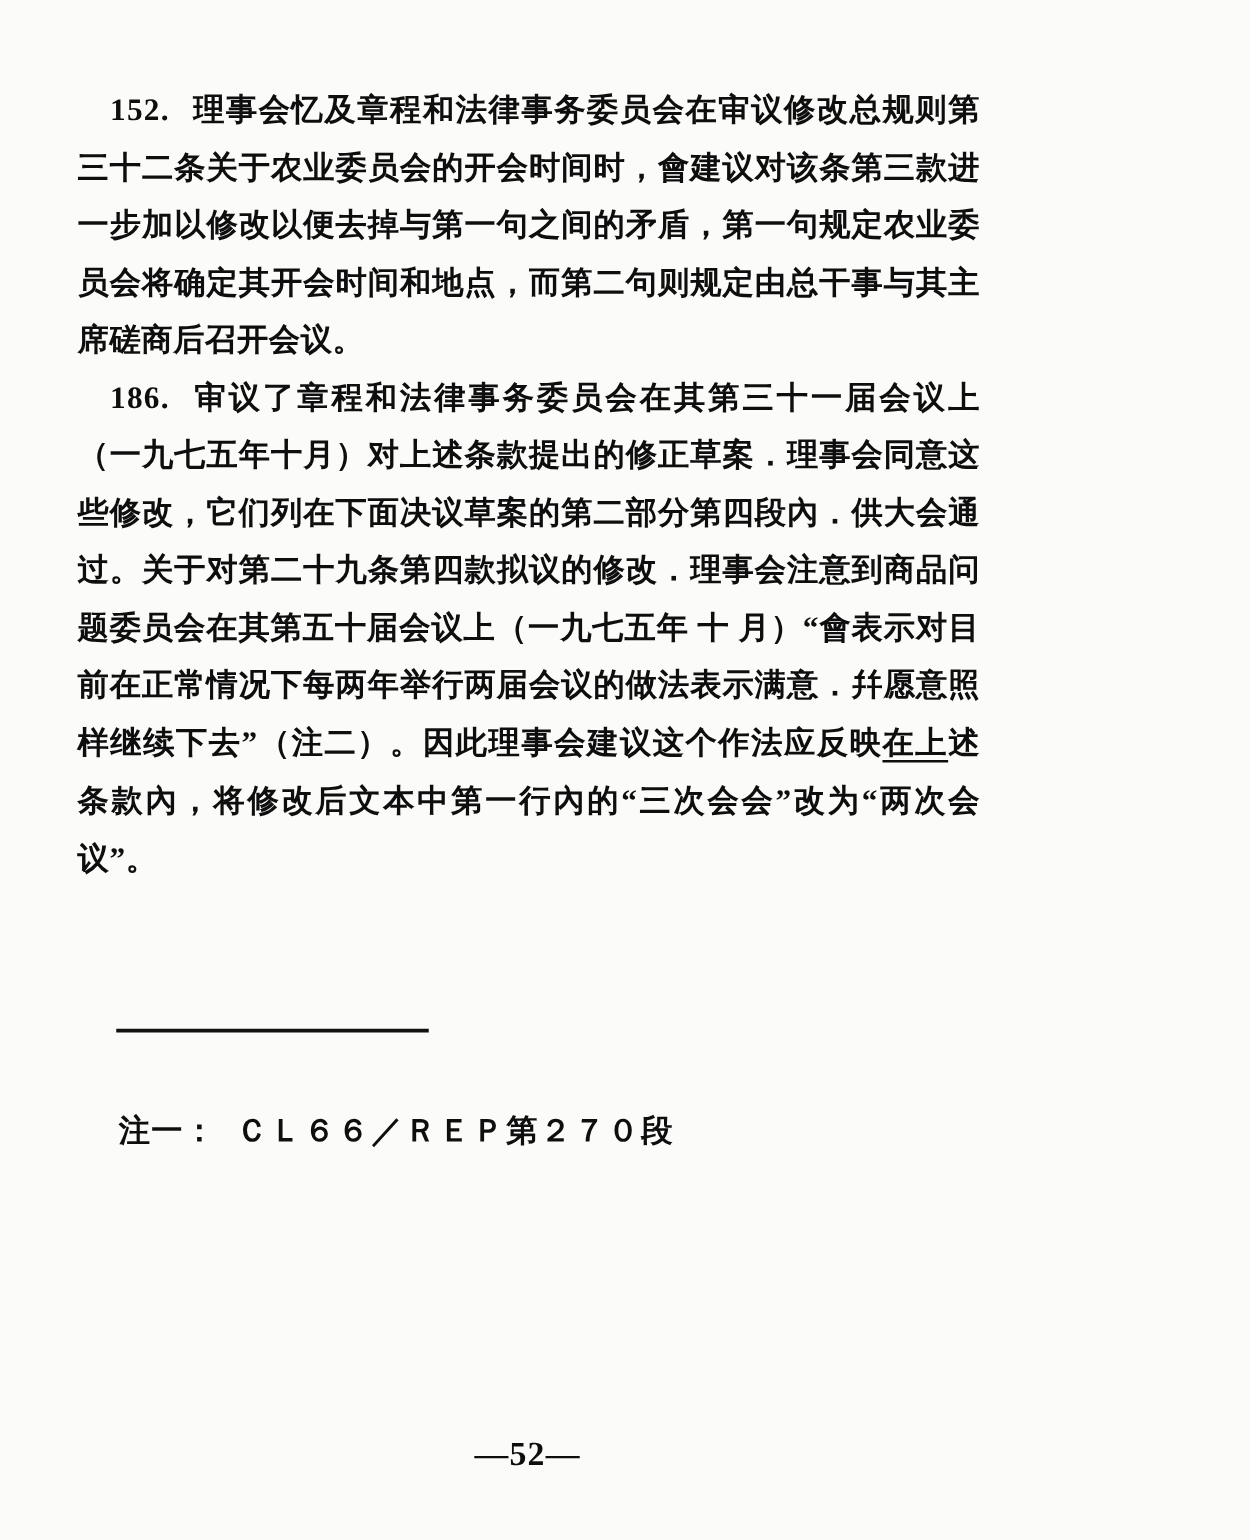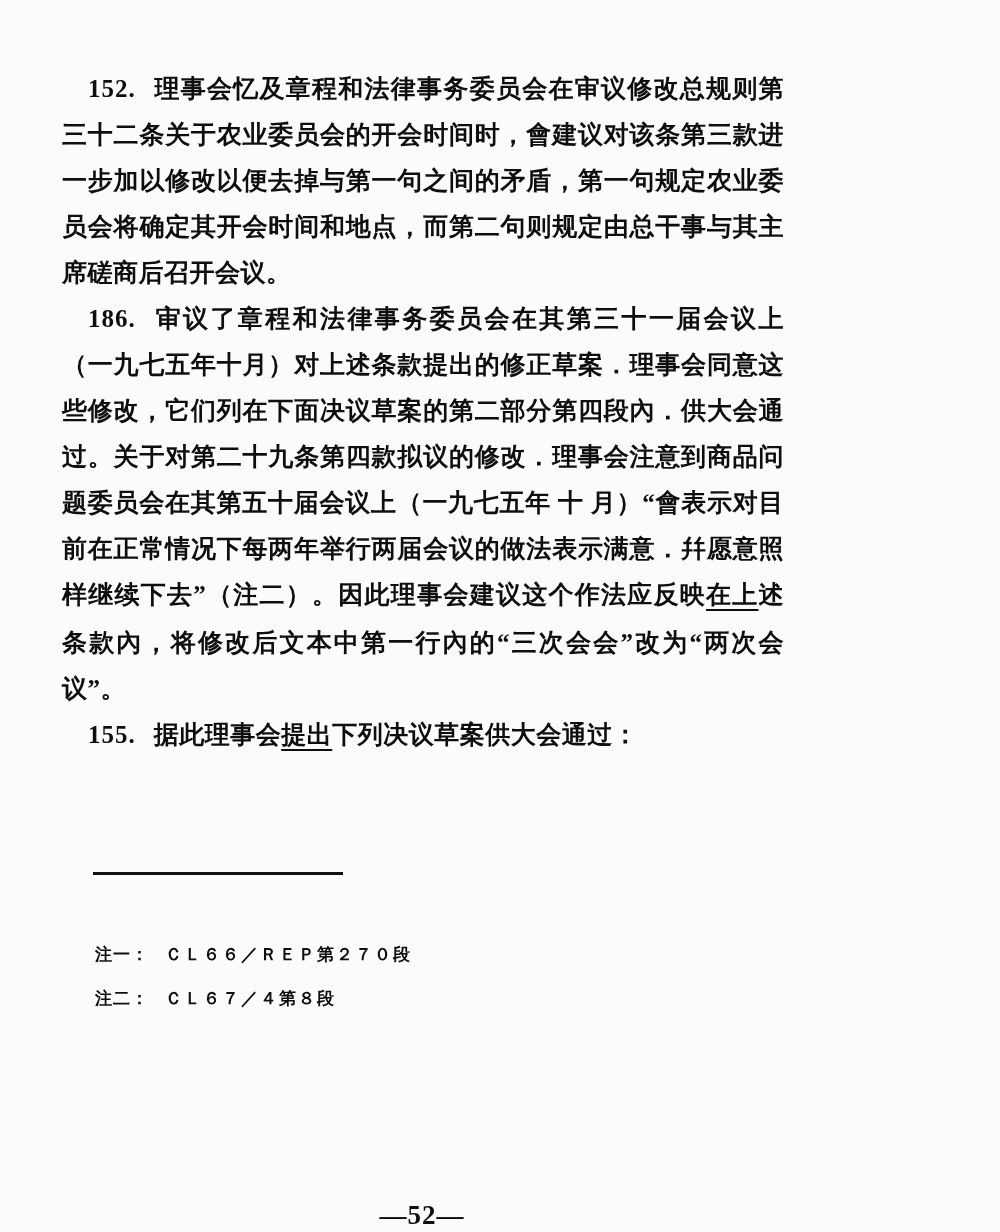--- a/index.html
+++ b/index.html
@@ -44,65 +44,59 @@
     margin: 112px 0 0 31px;
     border: 0;
     border-top: 3px solid #111;
   }
   .footnotes {
     margin-top: 58px;
     margin-left: 33px;
   }
   .fn {
     margin: 0;
-    font-size: 17px;
+    font-size: 25px;
     line-height: 44px;
     letter-spacing: 1px;
   }
   .fn-label {
     margin-right: 16px;
   }
   .fn-text {
     letter-spacing: 2px;
   }
   .page-number {
     position: absolute;
     left: 0;
     right: 0;
-    top: 1200px;
+    top: 1148px;
     text-align: center;
     font-size: 27px;
     letter-spacing: 1px;
     font-weight: 700;
   }
 </style>
 </head>
 <body>
 
 <div class="page">
 
   <p class="para">
     <span class="pnum">152.</span><span>理事会忆及章程和法律事务委员会在审议修改总规则第三十二条关于农业委员会的开会时间时，會建议对该条第三款进一步加以修改以便去掉与第一句之间的矛盾，第一句规定农业委员会将确定其开会时间和地点，而第二句则规定由总干事与其主席磋商后召开会议。</span>
   </p>
 
 
   <p class="para">
     <span class="pnum">186.</span><span>审议了章程和法律事务委员会在其第三十一届会议上（一九七五年十月）对上述条款提出的修正草案．理事会同意这些修改，它们列在下面决议草案的第二部分第四段內．供大会通过。关于对第二十九条第四款拟议的修改．理事会注意到商品问题委员会在其第五十届会议上（一九七五年 十 月）“會表示对目前在正常情况下每两年举行两届会议的做法表示满意．幷愿意照样继续下去”（注二）。因此理事会建议这个作法应反映</span><span class="u">在上</span><span>述条款內，将修改后文本中第一行內的“三次会会”改为“两次会议”。</span>
   </p>
 
-  <p class="para">
-    <span class="pnum">155.</span><span>据此理事会</span><span class="u">提出</span><span>下列决议草案供大会通过：</span>
-  </p>
 
   <hr class="divider">
 
   <div class="footnotes">
     <p class="fn">
       <span class="fn-label">注一：</span><span class="fn-text">ＣＬ６６／ＲＥＰ第２７０段</span>
-    </p>
-    <p class="fn">
-      <span class="fn-label">注二：</span><span class="fn-text">ＣＬ６７／４第８段</span>
     </p>
   </div>
 
   <div class="page-number">—52—</div>
 
 </div>
 
 </body></html>

